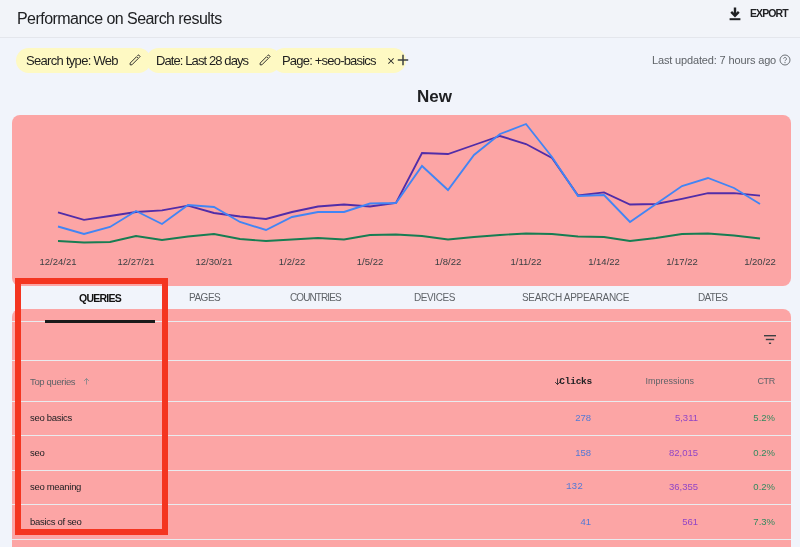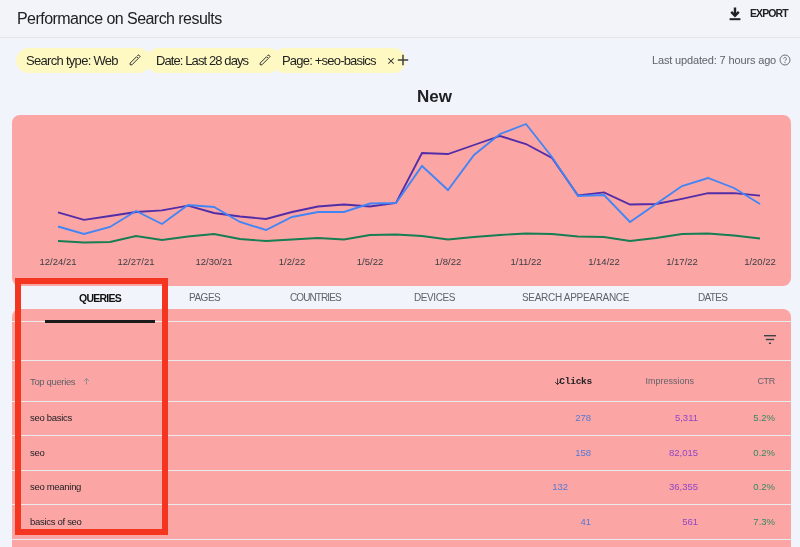--- a/index.html
+++ b/index.html
@@ -116,21 +116,21 @@
 <div class="num" style="left:675px;top:411px;width:100px;color:#338a5e;">5.2%</div>
 <div class="rowline" style="top:435px;"></div>
 
 <div class="qtext" style="left:30px;top:446px;">seo</div>
 <div class="num" style="left:491px;top:446px;width:100px;color:#5379d6;">158</div>
 <div class="num" style="left:598px;top:446px;width:100px;color:#9146c6;">82,015</div>
 <div class="num" style="left:675px;top:446px;width:100px;color:#338a5e;">0.2%</div>
 <div class="rowline" style="top:470px;"></div>
 
 <div class="qtext" style="left:30px;top:480px;">seo meaning</div>
-<div class="num" style="left:468px;top:480px;width:100px;color:#5379d6;">132</div>
+<div class="num" style="left:483px;top:480px;width:100px;color:#5379d6;font-family:Liberation Mono, monospace;">132</div>
 <div class="num" style="left:598px;top:480px;width:100px;color:#9146c6;">36,355</div>
 <div class="num" style="left:675px;top:480px;width:100px;color:#338a5e;">0.2%</div>
 <div class="rowline" style="top:504px;"></div>
 
 <div class="qtext" style="left:30px;top:515px;">basics of seo</div>
 <div class="num" style="left:491px;top:515px;width:100px;color:#5379d6;">41</div>
 <div class="num" style="left:598px;top:515px;width:100px;color:#9146c6;">561</div>
 <div class="num" style="left:675px;top:515px;width:100px;color:#338a5e;">7.3%</div>
 <div class="rowline" style="top:539px;"></div>
 

